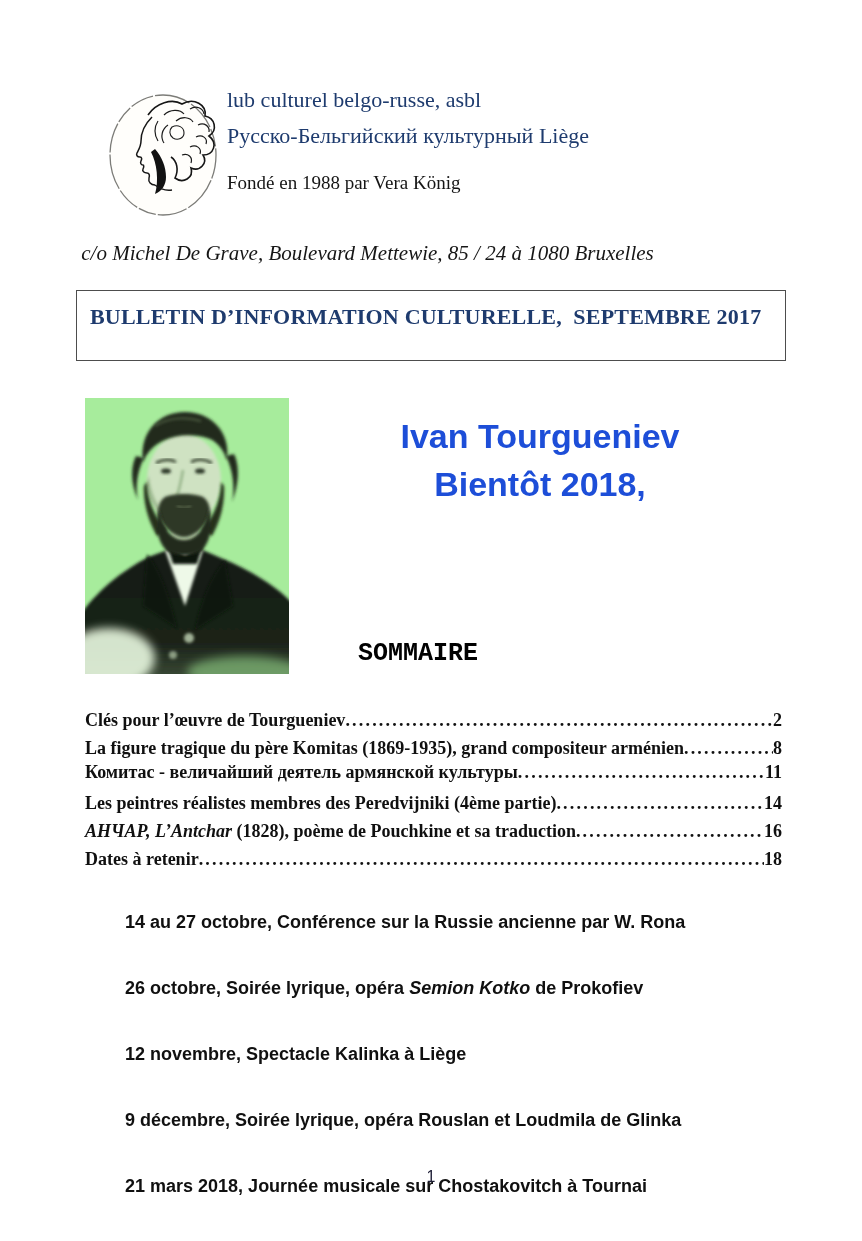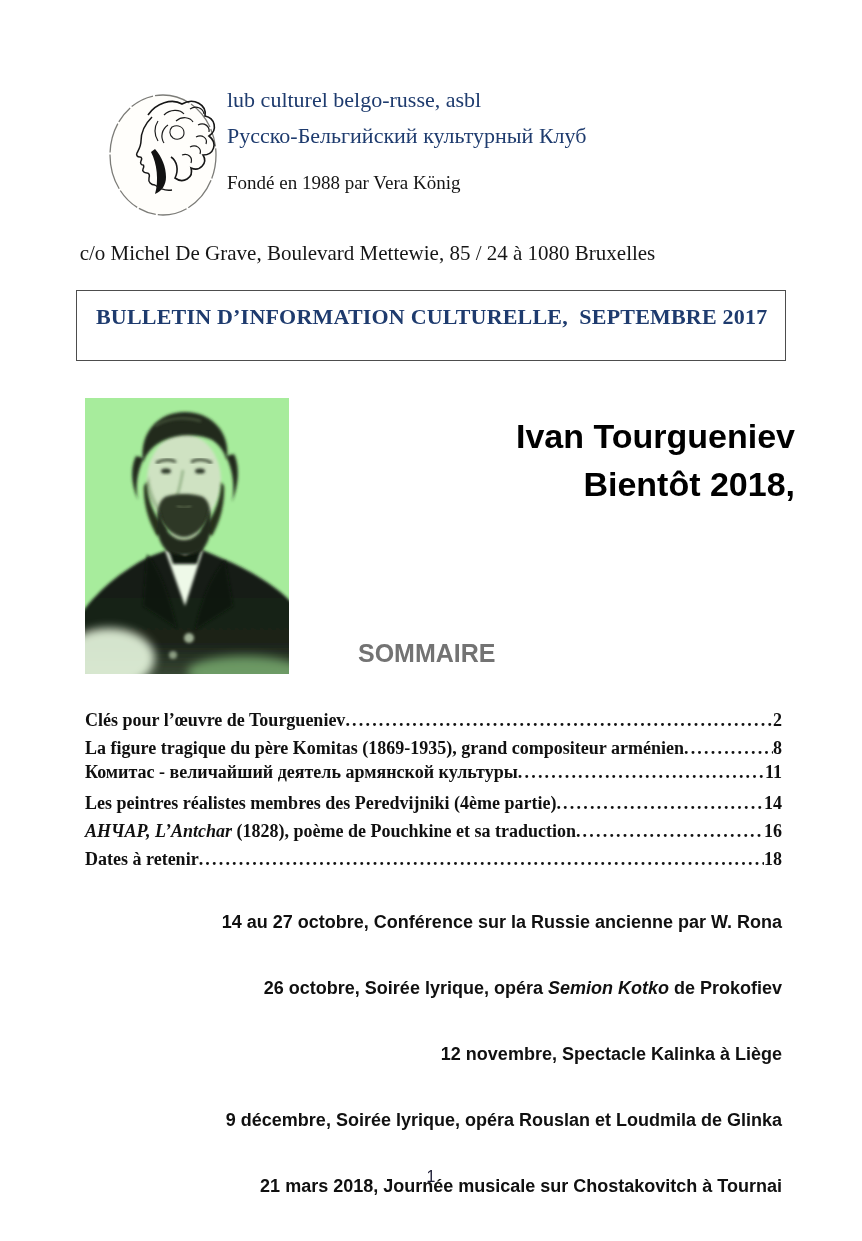--- a/index.html
+++ b/index.html
@@ -7,50 +7,50 @@
         font-family:"Liberation Serif", serif;}
 
   
   .logo{position:absolute;left:106px;top:91px;width:114px;height:128px;}
   .club-block{position:absolute;left:227px;top:82px;color:#1e3b6e;}
   .club-line{font-family:"Liberation Serif", serif;font-size:22px;
              line-height:36px;white-space:pre;}
   .founded{font-family:"Liberation Serif", serif;font-size:19px;line-height:26px;
            color:#151515;margin-top:16px;white-space:pre;}
   .address{position:absolute;left:0;top:241px;width:735px;text-align:center;
-           font-size:21px;color:#161616;white-space:pre;}
+           font-size:21px;color:#161616;white-space:pre;font-style:italic;}
 
   
   .banner{position:absolute;left:76px;top:290px;width:710px;height:71px;
           border:1px solid #4d4d4d;box-sizing:border-box;}
-  .banner-text{margin:13px 0 0 19px;font-weight:bold;font-size:22px;color:#1e3b6e;
+  .banner-text{margin:13px 0 0 13px;font-weight:bold;font-size:22px;color:#1e3b6e;
                white-space:pre;letter-spacing:0.2px;}
 
   
   .portrait{position:absolute;left:85px;top:398px;width:204px;height:276px;}
-  .feature-title{position:absolute;left:285px;top:412px;width:510px;text-align:right;
+  .feature-title{position:absolute;left:285px;top:412px;width:510px;text-align:center;
                  font-family:"Liberation Sans", sans-serif;font-weight:bold;
-                 font-size:34px;line-height:48px;color:#000000;}
+                 font-size:34px;line-height:48px;color:#1d4ed8;}
   .sommaire-heading{position:absolute;left:358px;top:639px;
-                    font-family:Liberation Sans, sans-serif;font-weight:bold;
-                    font-size:25px;color:#737373;}
+                    font-family:Liberation Mono, monospace;font-weight:bold;
+                    font-size:25px;color:#000000;}
 
   
   .toc{position:absolute;left:85px;top:708px;width:697px;
        font-family:"Liberation Sans", sans-serif;font-weight:bold;font-size:18px;
        color:#101010;}
   .toc-row{display:flex;align-items:flex-end;line-height:24px;font-family:Liberation Serif, serif;}
   .toc-row .t{white-space:pre;flex:0 0 auto;}
   .toc-row .it{font-style:italic;}
   .toc-row .dots{flex:1 1 0;min-width:0;overflow:hidden;white-space:pre;
                  letter-spacing:2.2px;}
   .toc-row .pg{flex:0 0 auto;}
   .mt-a{margin-top:4px;} .mt-b{} .mt-c{margin-top:7px;}
   .events{margin-top:18px;line-height:22px;}
-  .ev{white-space:pre;text-align:right;}
+  .ev{white-space:pre;}
   .ev .it{font-style:italic;}
 
   
   .footer{position:absolute;left:0;top:1168px;width:862px;text-align:center;
           font-family:"Liberation Sans", sans-serif;font-size:16px;color:#1b1b33;}
 </style>
 </head>
 <body>
 
 <div class="page">
@@ -71,21 +71,21 @@
       <path d="M58,24 C64,18 74,18 78,23 M70,30 C76,25 84,26 87,31 M84,18 C90,14 97,17 98,23
                M92,34 C98,31 104,35 103,41 M90,46 C96,43 102,47 100,53 M84,56 C90,53 96,57 94,63
                M76,64 C82,62 87,66 85,72 M62,34 C56,38 54,46 58,52 M52,30 C48,36 48,44 52,50" stroke="#1c1c1c" stroke-width="1.2" fill="none"></path>
       <path d="M66,36 C72,33 78,36 78,42 C78,47 72,50 67,47 C63,44 63,39 66,36 Z" fill="none" stroke="#1c1c1c" stroke-width="1.1"></path>
       <path d="M49,94 C54,98 60,100 66,99" stroke="#181818" stroke-width="1.4" fill="none"></path>
     </svg>
   </div>
 
   <div class="club-block">
     <div class="club-line">lub culturel belgo-russe, asbl</div>
-    <div class="club-line">Русско-Бельгийский культурный Клуб</div>
+    <div class="club-line">Русско-Бельгийский культурный Liège</div>
     <div class="founded">Fondé en 1988 par Vera König</div>
   </div>
 
   <div class="address">c/o Michel De Grave, Boulevard Mettewie, 85 / 24 à 1080 Bruxelles</div>
 
   <div class="banner">
     <div class="banner-text">BULLETIN D’INFORMATION CULTURELLE,  SEPTEMBRE 2017</div>
   </div>
 
   <div class="portrait">

